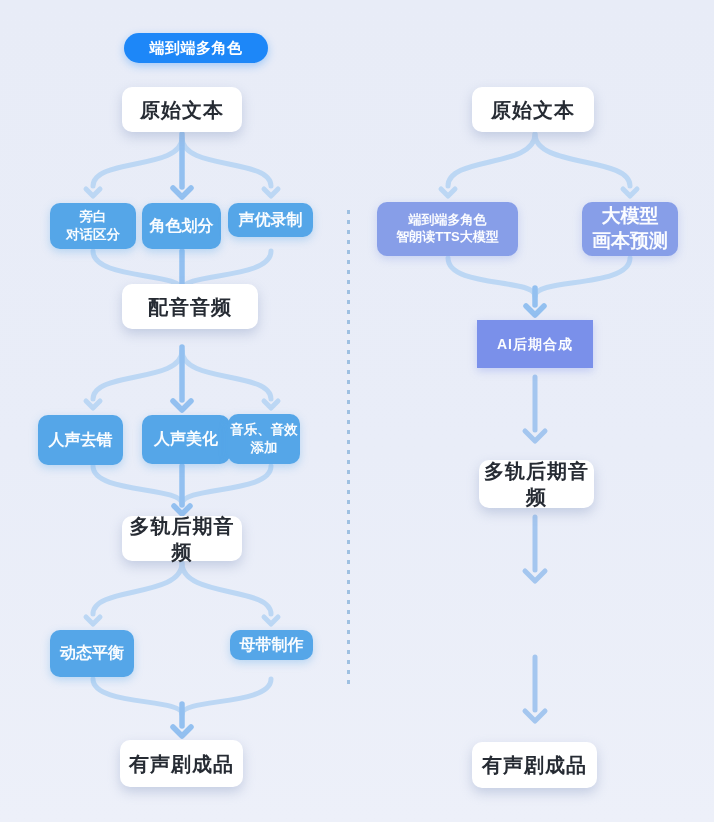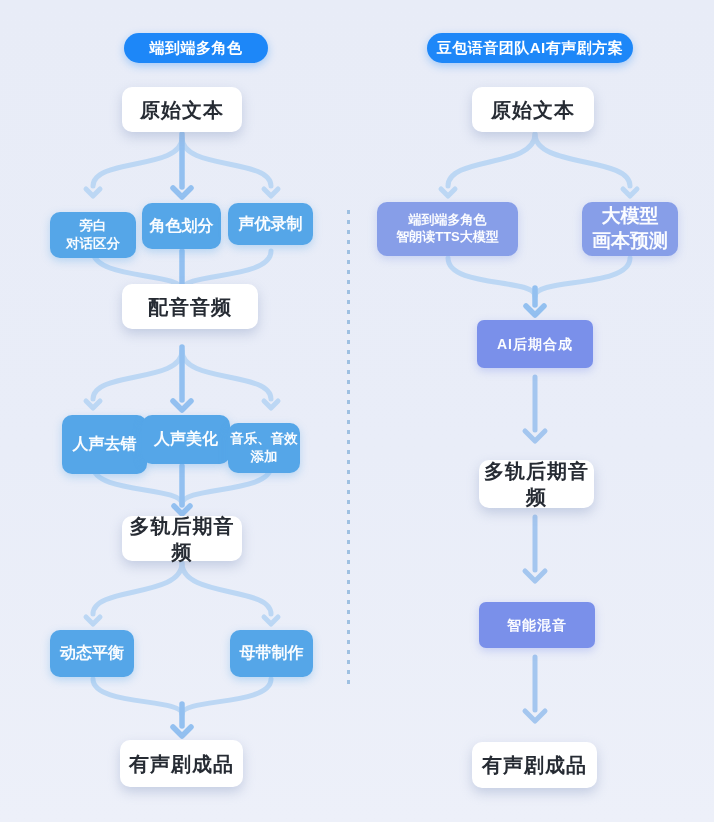--- a/index.html
+++ b/index.html
@@ -51,27 +51,27 @@
   .pnode {
     background: #879ee8;
     color: rgba(255,255,255,0.97);
     border-radius: 10px;
     font-size: 19px;
     box-shadow: 0 3px 8px rgba(135,158,232,0.35);
   }
   .anode {
     background: #7a90ea;
     color: rgba(255,255,255,0.97);
-    border-radius: 7px;
+    border-radius: 0;
     font-size: 14px;
     letter-spacing: 1px;
     box-shadow: 0 3px 8px rgba(122,144,234,0.35);
   }
   .fs13  { font-size: 13px; }
-  .fs135 { font-size: 13.5px; margin-top: 9px; }
+  .fs135 { font-size: 13.5px; }
   #connectors {
     position: absolute;
     left: 0; top: 0;
     pointer-events: none;
   }
   #connectors path {
     fill: none;
     stroke-linecap: round;
     stroke-linejoin: round;
   }
@@ -153,46 +153,44 @@
 
   <div class="divider"></div>
 
   <div class="node badge" style="left:124px;top:33px;width:144px;height:30px">端到端多角色</div>
 
   <div class="node wnode" style="left:122px;top:87px;width:120px;height:45px">原始文本</div>
 
   <div class="node bnode fs135" style="left:50px;top:203px;width:86px;height:46px">旁白
 对话区分</div>
   <div class="node bnode" style="left:142px;top:203px;width:79px;height:46px">角色划分</div>
-  <div class="node bnode" style="left:228px;top:203px;width:85px;height:42px">声优录制</div>
+  <div class="node bnode" style="left:228px;top:203px;width:85px;height:34px">声优录制</div>
 
   <div class="node wnode" style="left:122px;top:284px;width:136px;height:45px">配音音频</div>
 
-  <div class="node bnode" style="left:62px;top:415px;width:85px;height:59px">人声去错</div>
+  <div class="node bnode" style="left:38px;top:415px;width:85px;height:50px">人声去错</div>
   <div class="node bnode" style="left:142px;top:415px;width:88px;height:49px">人声美化</div>
   <div class="node bnode fs135" style="left:228px;top:414px;width:72px;height:50px">音乐、音效
 添加</div>
 
   <div class="node wnode" style="left:122px;top:516px;width:120px;height:45px">多轨后期音频</div>
 
   <div class="node bnode" style="left:50px;top:630px;width:84px;height:47px">动态平衡</div>
-  <div class="node bnode" style="left:230px;top:630px;width:83px;height:47px">母带制作</div>
+  <div class="node bnode" style="left:230px;top:630px;width:83px;height:30px">母带制作</div>
 
   <div class="node wnode" style="left:120px;top:740px;width:123px;height:47px">有声剧成品</div>
 
-  <div class="node badge" style="left:427px;top:33px;width:206px;height:30px">豆包语音团队AI有声剧方案</div>
 
   <div class="node wnode" style="left:472px;top:87px;width:122px;height:45px">原始文本</div>
 
   <div class="node pnode fs13" style="left:377px;top:202px;width:141px;height:54px">端到端多角色
 智朗读TTS大模型</div>
   <div class="node pnode" style="left:582px;top:202px;width:96px;height:54px">大模型
 画本预测</div>
 
   <div class="node anode" style="left:477px;top:320px;width:116px;height:48px">AI后期合成</div>
 
   <div class="node wnode" style="left:479px;top:460px;width:115px;height:48px">多轨后期音频</div>
 
-  <div class="node anode" style="left:479px;top:602px;width:116px;height:46px">智能混音</div>
 
   <div class="node wnode" style="left:472px;top:742px;width:125px;height:46px">有声剧成品</div>
 
 </div>
 
 </body></html>

